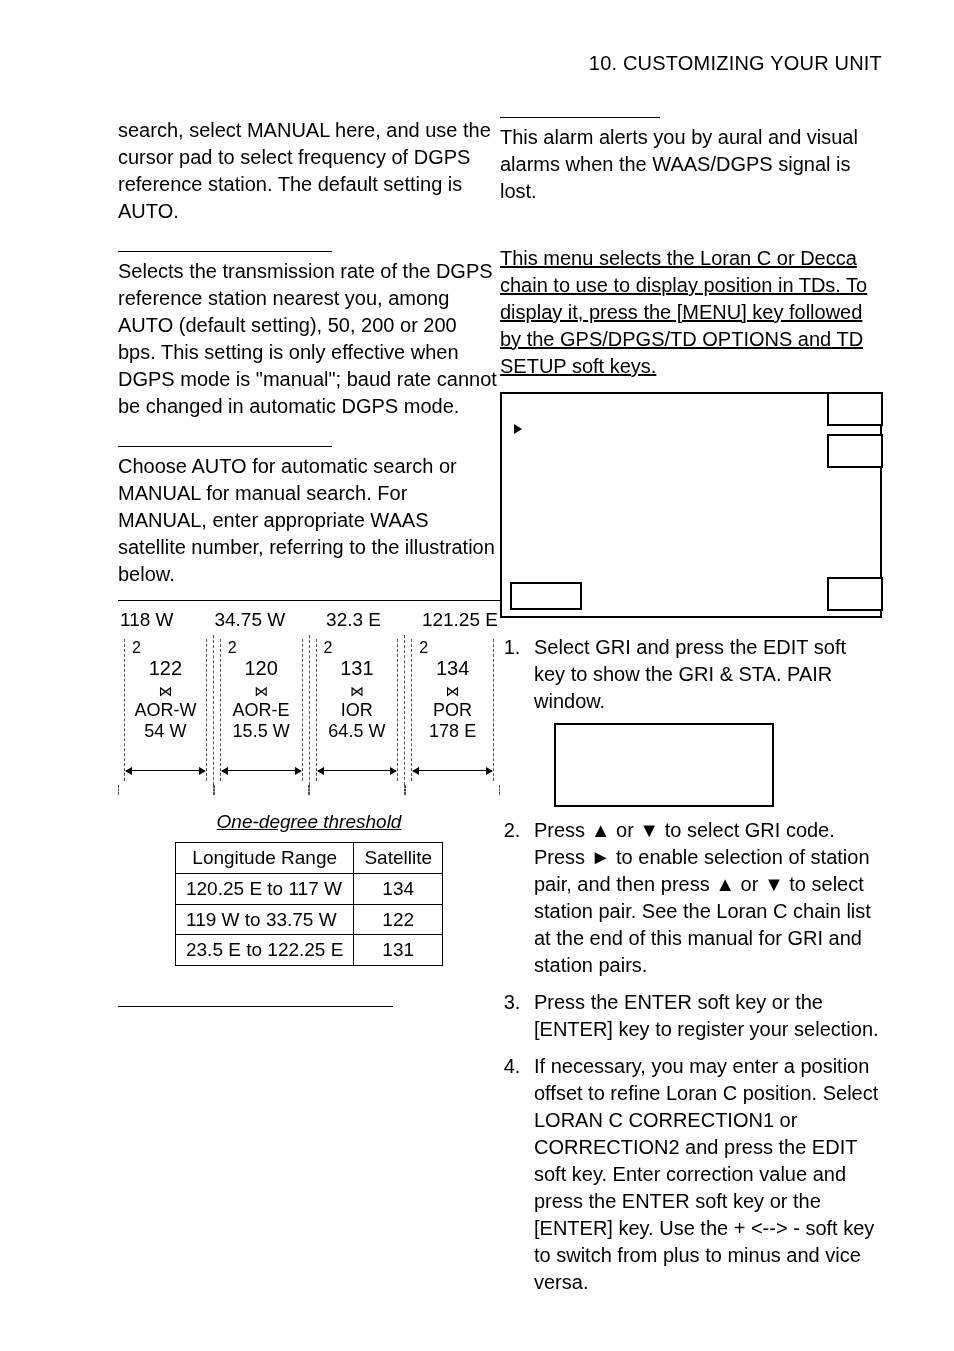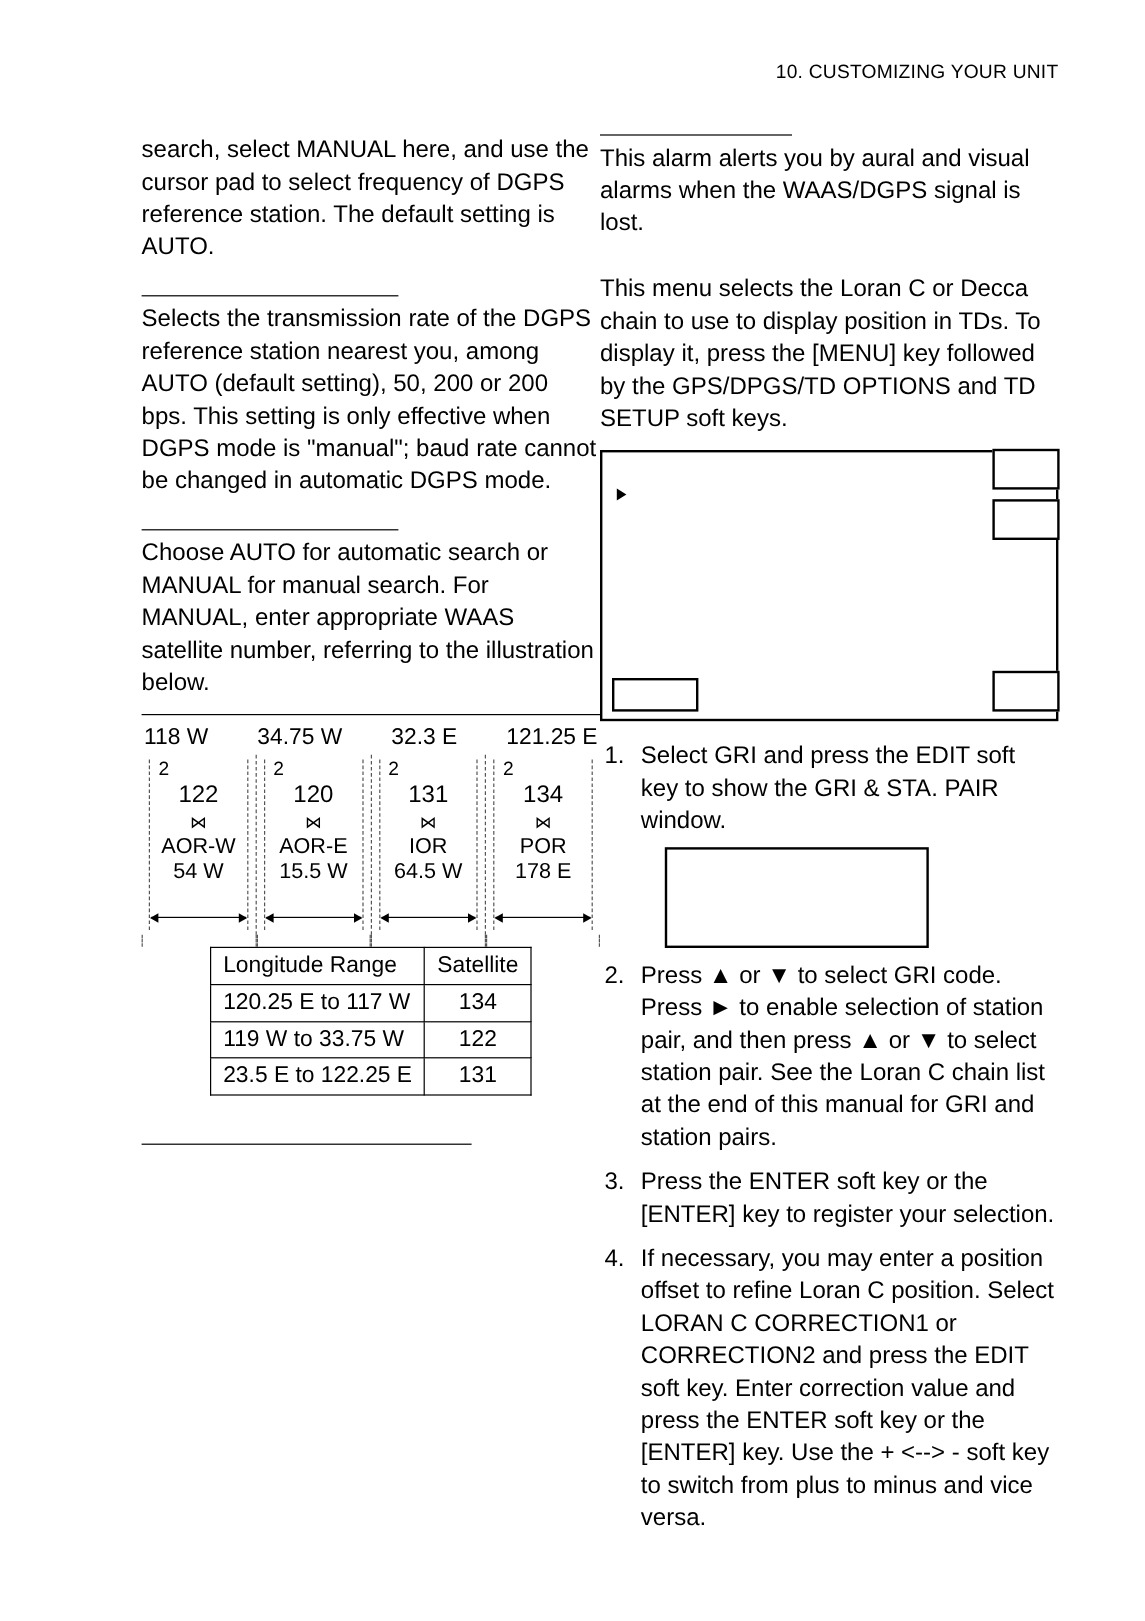--- a/index.html
+++ b/index.html
@@ -14,21 +14,21 @@
     line-height: 1.35;
     color: #000;
     background: #fff;
     position: relative;
   }
   .page {
     padding: 50px 72px 50px 118px;
   }
   .header {
     text-align: right;
-    font-size: 16px;
+    font-size: 20px;
     margin-bottom: 40px;
     letter-spacing: 0.2px;
   }
   .columns {
     display: flex;
   }
   .col {
     flex: 1;
     min-width: 0;
   }
@@ -123,21 +123,21 @@
   }
   table.sat-table {
     border-collapse: collapse;
     margin: 0 auto;
     font-size: 19px;
   }
   table.sat-table th, table.sat-table td {
     border: 1.2px solid #000;
     padding: 2px 10px;
   }
-  table.sat-table th { font-weight: normal; text-align: left; }
+  table.sat-table th { font-weight: normal; text-align: center; }
   table.sat-table td.center { text-align: center; }
   .menu-box {
     border: 2.5px solid #000;
     margin-top: 10px;
     position: relative;
     height: 226px;
     font-size: 10px;
     font-family: Arial, sans-serif;
   }
   .menu-box .side {
@@ -269,20 +269,21 @@
           </div>
         </div>
         <div class="underrow">
           <div></div>
             <div></div>
             <div></div>
             <div></div>
         </div>
       </div>
 
+      <div class="caption">One-degree threshold</div>
 
       <table class="sat-table">
         <tbody>
             <tr>
           <th>Longitude Range</th>
           <th class="center">Satellite</th>
         </tr>
         <tr>
           <td>120.25 E to 117 W</td>
           <td class="center">134</td>
@@ -298,21 +299,21 @@
       </tbody>
         </table>
 
       <hr class="hr hr-med" style="margin-top:40px;">
     </div>
 
     <div class="col">
       <hr class="hr hr-right">
       <p>This alarm alerts you by aural and visual alarms when the WAAS/DGPS signal is lost.</p>
 
-      <p style="margin-top:28px;">This menu selects the Loran C or Decca chain to use to display position in TDs. To display it, press the [MENU] key followed by the GPS/DPGS/TD OPTIONS and TD SETUP soft keys.</p>
+      <p style="margin-top:40px;text-decoration:underline;">This menu selects the Loran C or Decca chain to use to display position in TDs. To display it, press the [MENU] key followed by the GPS/DPGS/TD OPTIONS and TD SETUP soft keys.</p>
 
       <div class="menu-box">
         <div class="tri"></div>
         <div class="content"></div>
         <div class="side">
           <div class="btn"></div>
           <div class="btn"></div>
           <div class="spacer"></div>
           <div class="btn"></div>
         </div>

